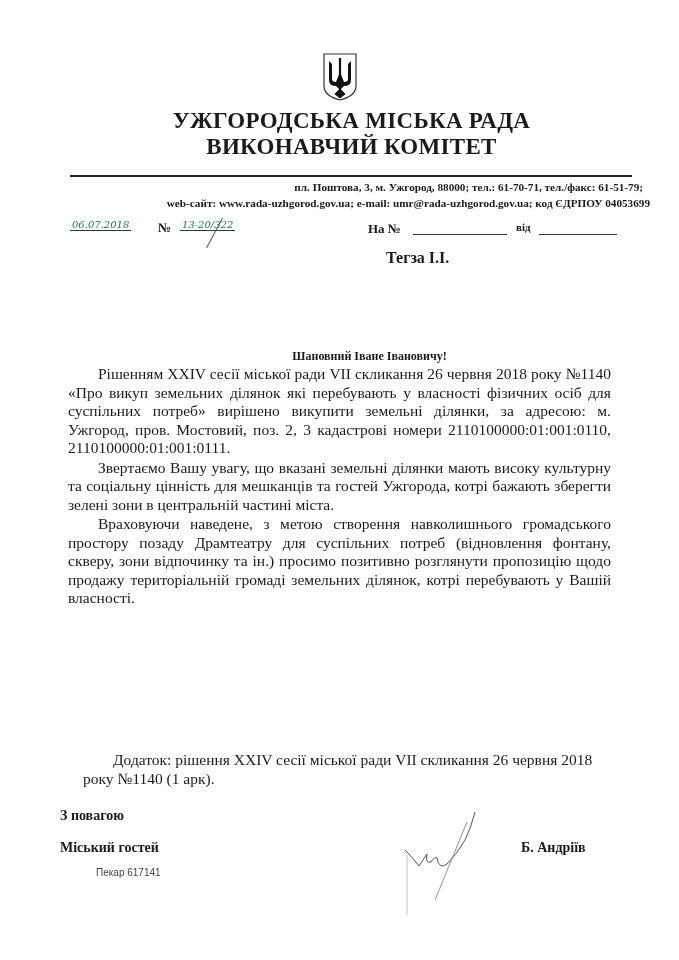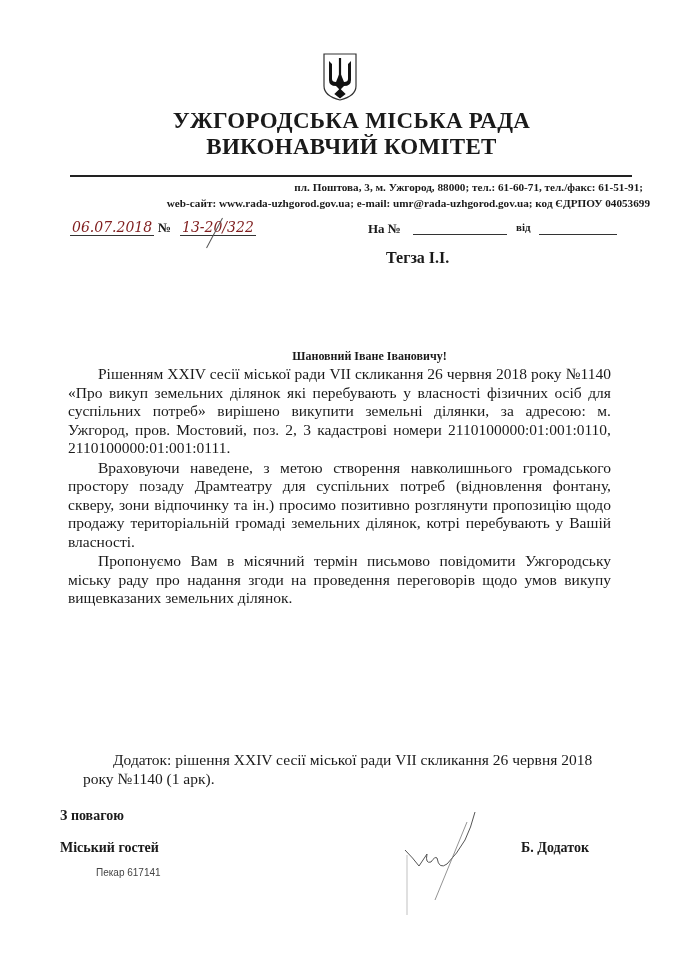--- a/index.html
+++ b/index.html
@@ -7,21 +7,21 @@
       font-family: "Liberation Serif", "DejaVu Serif", serif; color: #1a1a1a; }
     .abs { position: absolute; }
     .emblem { left: 322px; top: 52px; width: 36px; height: 50px; }
     .org { left: 0; width: 679px; text-align: center; font-weight: bold; font-size: 23px; letter-spacing: 0.3px; padding-left: 12px; }
     .org1 { top: 108px; }
     .org2 { top: 134px; }
     .rule { left: 70px; width: 562px; top: 175px; border-top: 2.5px solid #222; }
     .contact { left: 60px; width: 590px; text-align: right; font-size: 11.2px; font-weight: bold; white-space: nowrap; }
     .contact1 { top: 181px; right: 36px; left: auto; }
     .contact2 { top: 197px; }
-    .hand { font-family: "DejaVu Serif", serif; font-style: italic; color: #7f1d1d; font-size: 14px; }
+    .hand { font-family: "DejaVu Serif", serif; font-style: italic; color: #0f766e; font-size: 10px; }
     .datehand { left: 70px; top: 219px; border-bottom: 1px solid #333; padding: 0 2px; }
     .numsign { left: 158px; top: 220px; font-size: 13px; font-weight: bold; }
     .numhand { left: 180px; top: 219px; border-bottom: 1px solid #333; padding: 0 2px; }
     .slash { left: 222px; top: 218px; width: 1px; height: 34px; background: #555; transform: rotate(28deg); transform-origin: top; }
     .na { left: 368px; top: 221px; font-size: 13px; font-weight: bold; }
     .na-line { left: 413px; top: 234px; width: 94px; border-top: 1px solid #333; }
     .vid { left: 516px; top: 221px; font-size: 11px; font-weight: bold; }
     .vid-line { left: 539px; top: 234px; width: 78px; border-top: 1px solid #333; }
     .addressee { left: 386px; top: 249px; font-size: 16px; font-weight: bold; }
     .greeting { left: 0; width: 679px; text-align: center; top: 349px; font-size: 12px; font-weight: bold; padding-left: 30px; }
@@ -42,49 +42,49 @@
   <svg width="36" height="50" viewBox="0 0 36 50">
     <path d="M2 2 H34 V34 Q34 44 18 48 Q2 44 2 34 Z" fill="none" stroke="#333" stroke-width="1.2"></path>
     <path d="M18 6 L18 38 M18 38 L14 42 L18 45 L22 42 Z" stroke="#111" stroke-width="2.2" fill="#111"></path>
     <path d="M7 9 L7 28 Q7 34 14 34 L18 38 L22 34 Q29 34 29 28 L29 9 L26 12 L26 27 Q26 30 22 30 L18 20 L14 30 Q10 30 10 27 L10 12 Z" fill="#111"></path>
   </svg>
 </div>
 
 <div class="abs org org1">УЖГОРОДСЬКА МІСЬКА РАДА</div>
 <div class="abs org org2">ВИКОНАВЧИЙ КОМІТЕТ</div>
 <div class="abs rule"></div>
-<div class="abs contact contact1">пл. Поштова, 3, м. Ужгород, 88000;  тел.: 61-60-71, тел./факс: 61-51-91;</div>
+<div class="abs contact contact1">пл. Поштова, 3, м. Ужгород, 88000;  тел.: 61-70-71, тел./факс: 61-51-79;</div>
 <div class="abs contact contact2">web-сайт: www.rada-uzhgorod.gov.ua; e-mail: umr@rada-uzhgorod.gov.ua; код ЄДРПОУ 04053699</div>
 
 <div class="abs hand datehand">06.07.2018</div>
 <div class="abs numsign">№</div>
 <div class="abs hand numhand">13-20/322</div>
 <div class="abs slash"></div>
 <div class="abs na">На №</div>
 <div class="abs na-line"></div>
 <div class="abs vid">від</div>
 <div class="abs vid-line"></div>
 
 <div class="abs addressee">Тегза І.І.</div>
 <div class="abs greeting">Шановний Іване Івановичу!</div>
 
 <div class="abs body">
   <p>Рішенням XXIV сесії міської ради VII скликання  26 червня 2018 року №1140 «Про викуп земельних ділянок які перебувають у власності фізичних осіб для суспільних потреб» вирішено викупити земельні ділянки, за адресою: м. Ужгород, пров. Мостовий, поз. 2, 3 кадастрові номери 2110100000:01:001:0110, 2110100000:01:001:0111.</p>
+  <p>Звертаємо Вашу увагу, що вказані земельні ділянки мають високу культурну та соціальну цінність для мешканців та гостей Ужгорода, котрі бажають зберегти зелені зони в центральній частині міста.</p>
   <p>Враховуючи наведене, з метою створення навколишнього громадського простору позаду Драмтеатру для суспільних потреб (відновлення фонтану, скверу, зони відпочинку та ін.) просимо позитивно розглянути пропозицію щодо продажу територіальній громаді земельних ділянок, котрі перебувають у Вашій власності.</p>
-  <p>Пропонуємо Вам в місячний термін письмово повідомити Ужгородську міську раду про надання згоди на проведення переговорів щодо умов викупу вищевказаних земельних ділянок.</p>
 </div>
 
 <div class="abs attach">
   <p>Додаток: рішення XXIV сесії міської ради VII скликання  26 червня 2018 року №1140 (1 арк).</p>
 </div>
 
 <div class="abs closing">З повагою</div>
 <div class="abs position">Міський гостей</div>
 <div class="abs signature">
   <svg width="100" height="120" viewBox="0 0 100 120">
     <path d="M10 50 Q18 58 24 66 Q28 60 32 54 Q30 64 36 62 Q40 56 42 58 Q44 70 52 64 Q62 54 70 40 Q76 28 80 12" fill="none" stroke="#555" stroke-width="1"></path>
     <path d="M40 100 L72 22" fill="none" stroke="#777" stroke-width="0.8"></path>
     <path d="M12 55 L12 115" fill="none" stroke="#999" stroke-width="0.6"></path>
   </svg>
 </div>
-<div class="abs signname">Б. Додаток</div>
+<div class="abs signname">Б. Андріїв</div>
 
 <div class="abs executor">Пекар 617141</div>
 
 </body></html>

